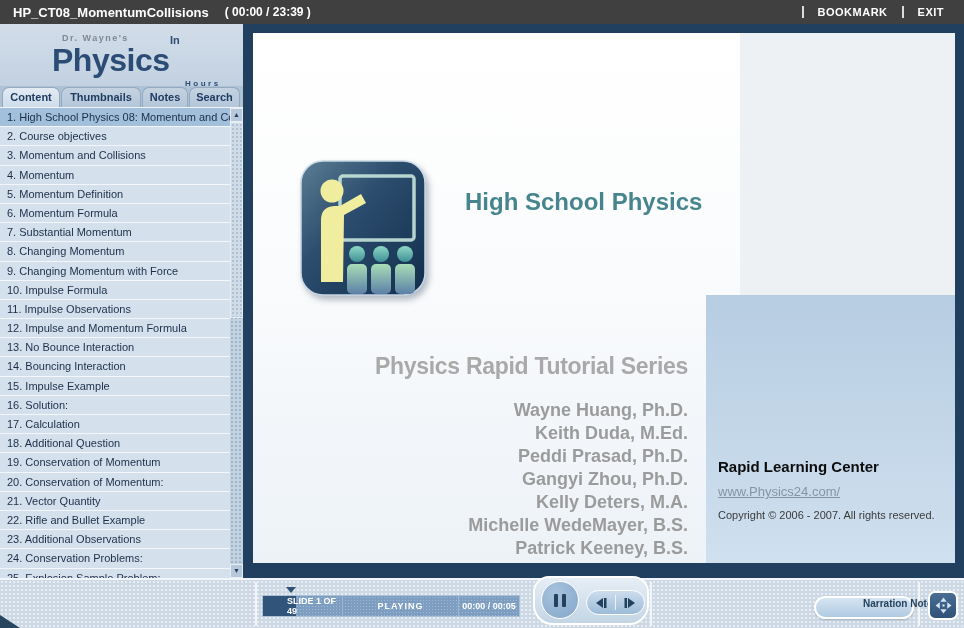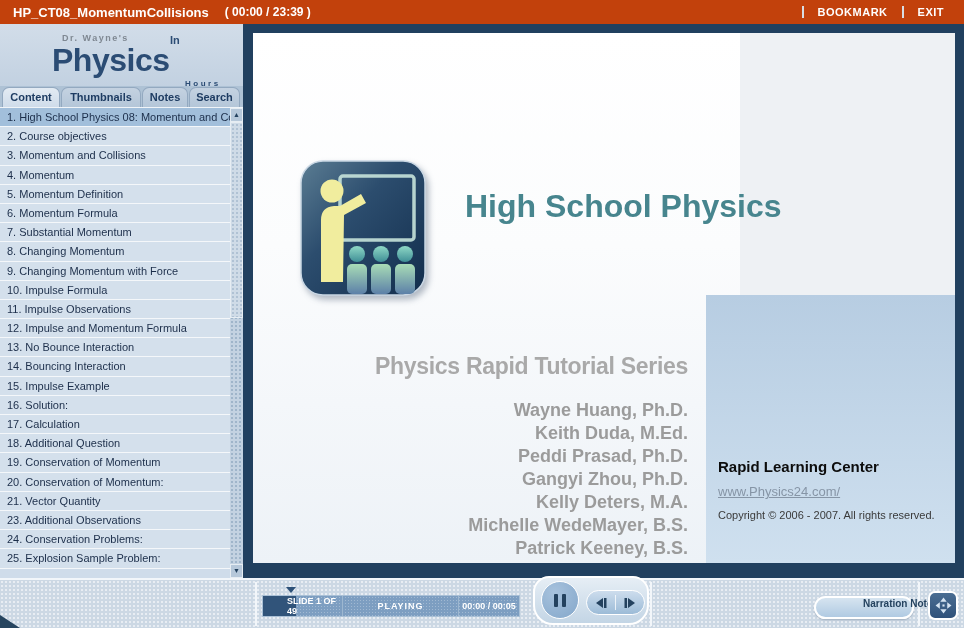--- a/index.html
+++ b/index.html
@@ -1,20 +1,20 @@
 <!DOCTYPE html>
 <html><head>
 <meta charset="utf-8">
 <style>
   * { margin:0; padding:0; box-sizing:border-box; }
   body { font-family:"Liberation Sans", sans-serif; background:#5a6c7e; }
   #app { position:relative; width:964px; height:628px; background:#ccd8e4; overflow:hidden; }
 
   
-  .topbar { position:absolute; left:0; top:0; width:964px; height:24px; background:#c2410c;
+  .topbar { position:absolute; left:0; top:0; width:964px; height:24px; background:#404040;
             color:#fff; display:flex; align-items:center; }
   .tb-title { margin-left:13px; font-size:13px; font-weight:bold; white-space:nowrap; }
   .tb-time  { margin-left:16px; font-size:12px; font-weight:bold; white-space:nowrap; }
   .tb-right { margin-left:auto; display:flex; align-items:center; }
   .tb-sep   { width:2px; height:12px; background:#d9dde2; margin:0 14px; }
   .tb-btn   { font-size:11px; font-weight:bold; color:#fff; letter-spacing:.5px; cursor:pointer; }
   .tb-exit  { margin-right:20px; }
 
   
   .logo-panel { position:absolute; left:0; top:24px; width:243px; height:62px;
@@ -55,21 +55,21 @@
            background:linear-gradient(180deg,#ffffff 0%,#fbfcfd 40%,#edf2f7 100%); }
   .slide-rightcol { position:absolute; left:487px; top:0; width:215px; height:530px; background:#eef1f4; }
   .info-panel { position:absolute; left:453px; top:262px; width:249px; height:268px;
                 background:linear-gradient(180deg,#b7cde2,#cfe0ef); padding:163px 0 0 12px; }
   .panel-heading { font-size:15px; font-weight:bold; color:#0c0c0c; }
   .panel-link { display:inline-block; margin-top:9px; font-size:13px; color:#8695a6; text-decoration:underline; cursor:pointer; }
   .panel-copy { margin-top:9px; font-size:11px; color:#3a3a3a; }
 
   .slide-icon { position:absolute; left:47px; top:127px; width:126px; height:136px;
                 filter:drop-shadow(3px 4px 3px rgba(40,60,90,.35)); }
-  .course-label { position:absolute; left:212px; top:155px; font-size:32px; font-weight:bold; color:#47858e; white-space:nowrap; }
+  .course-label { position:absolute; left:212px; top:155px; font-size:24px; font-weight:bold; color:#47858e; white-space:nowrap; }
   .slide-title  { position:absolute; left:212px; top:188px; font-size:31px; font-weight:bold; color:#0d0d0d;
                   letter-spacing:-.5px; white-space:nowrap; }
   .series-subtitle { position:absolute; left:60px; top:320px; width:375px; text-align:right;
                      font-size:23px; font-weight:bold; color:#a9a9a9; letter-spacing:-.3px; white-space:nowrap; }
   .authors { position:absolute; left:130px; top:366px; width:305px; text-align:right;
              font-size:18px; font-weight:bold; color:#9b9b9b; line-height:23px; }
   .author-line { white-space:nowrap; }
 
   
   .footer { position:absolute; left:0; top:578px; width:964px; height:50px; background:#ccd8e4;
@@ -157,20 +157,21 @@
       <li class="toc-item">12. Impulse and Momentum Formula</li>
       <li class="toc-item">13. No Bounce Interaction</li>
       <li class="toc-item">14. Bouncing Interaction</li>
       <li class="toc-item">15. Impulse Example</li>
       <li class="toc-item">16. Solution:</li>
       <li class="toc-item">17. Calculation</li>
       <li class="toc-item">18. Additional Question</li>
       <li class="toc-item">19. Conservation of Momentum</li>
       <li class="toc-item">20. Conservation of Momentum:</li>
       <li class="toc-item">21. Vector Quantity</li>
+      <li class="toc-item">22. Rifle and Bullet Example</li>
       <li class="toc-item">23. Additional Observations</li>
       <li class="toc-item">24. Conservation Problems:</li>
       <li class="toc-item">25. Explosion Sample Problem:</li>
     </ul>
 
   <div class="sb">
     <div class="sb-btn sb-up">▲</div>
     <div class="sb-thumb"></div>
     <div class="sb-btn sb-down">▼</div>
   </div>

